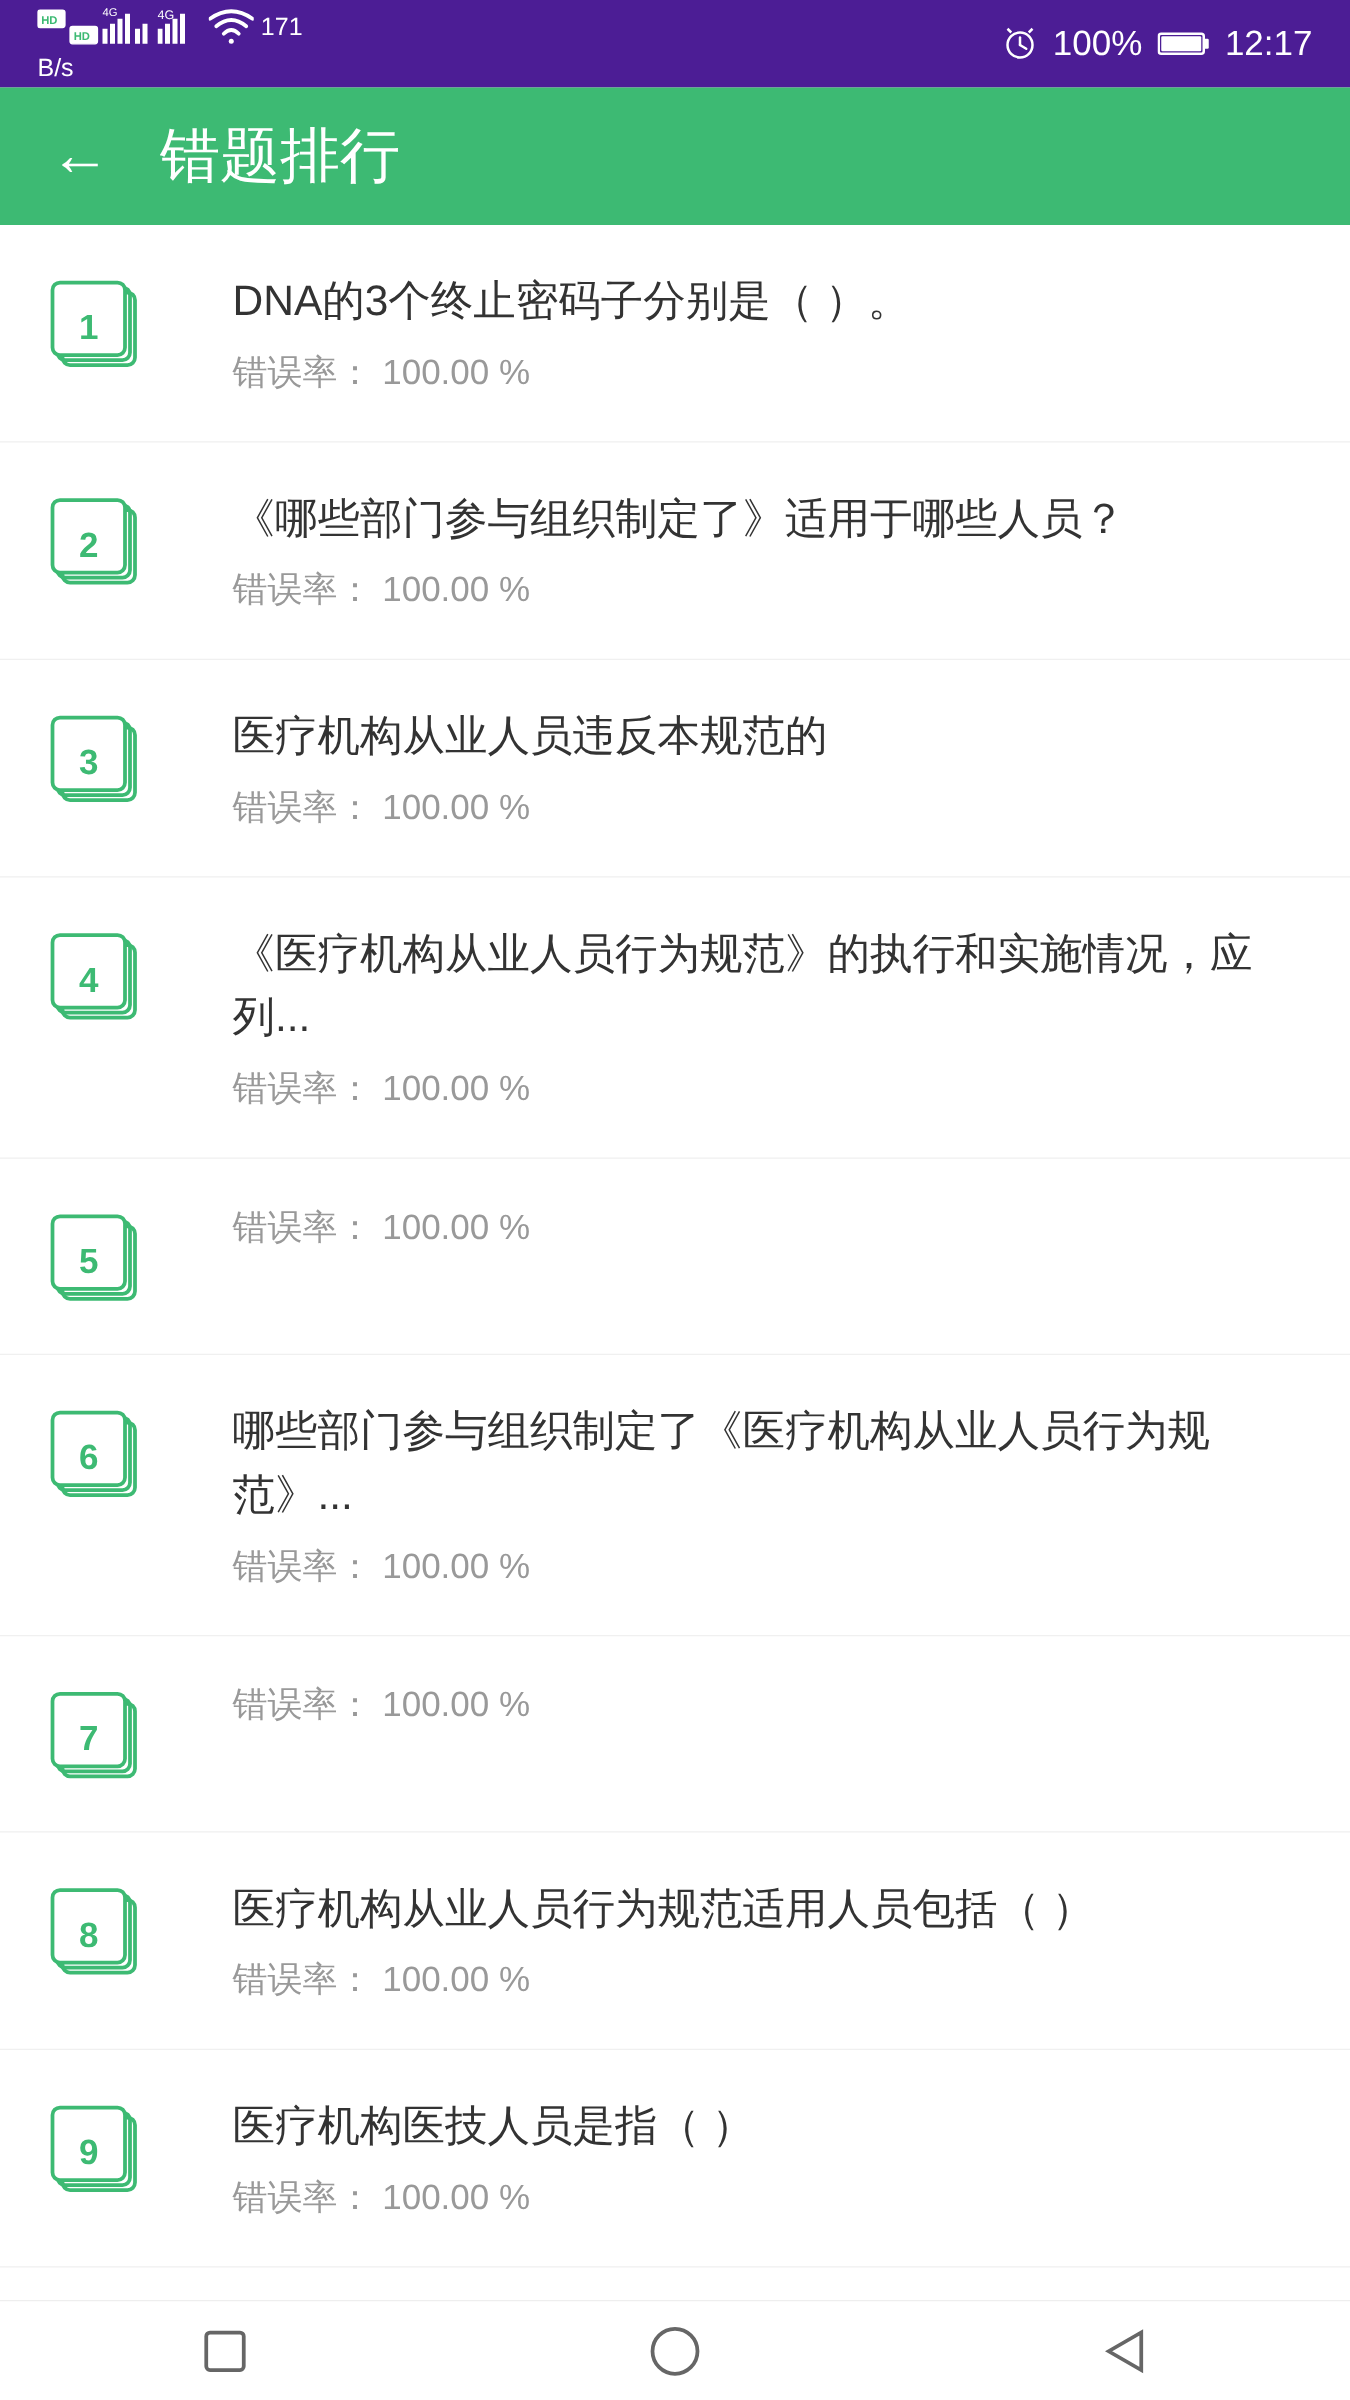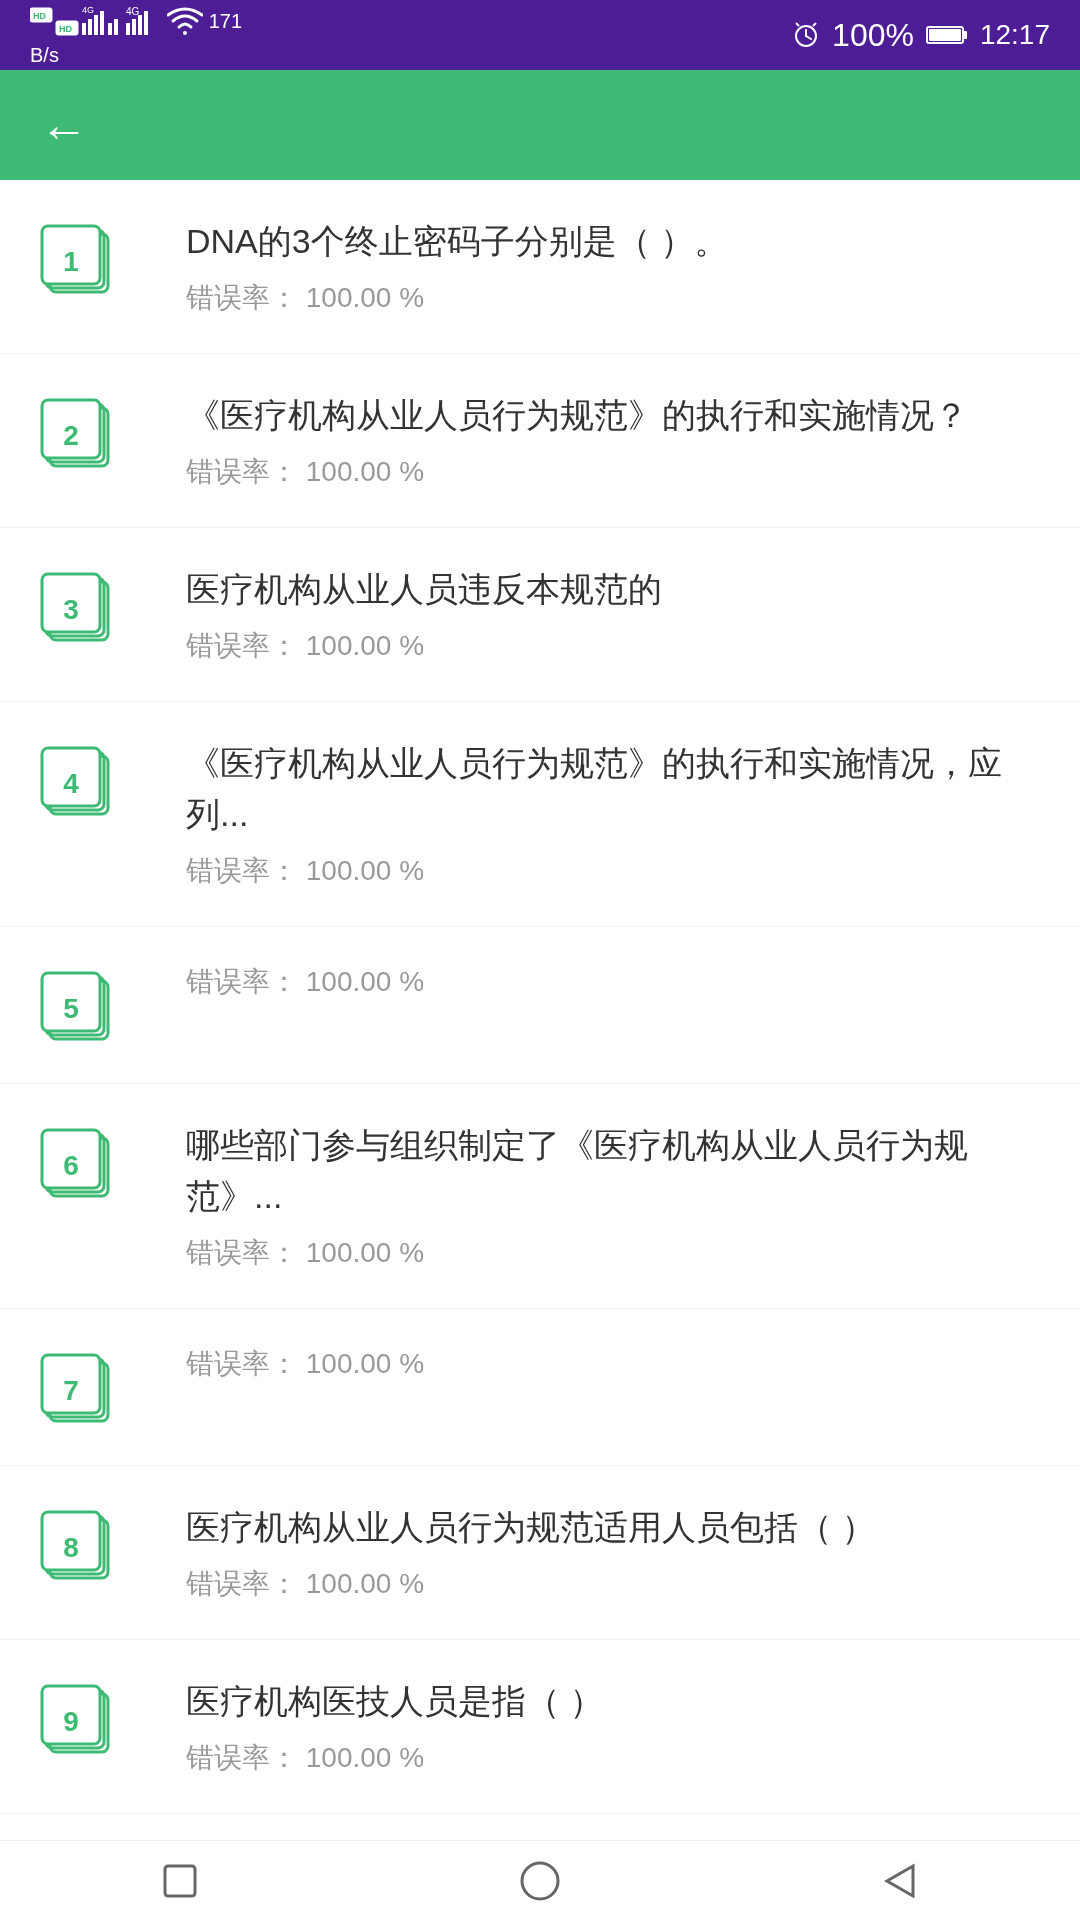--- a/index.html
+++ b/index.html
@@ -169,33 +169,34 @@
   </div>
   <div class="status-right">
 
     <svg width="28" height="28" viewBox="0 0 28 28" style="vertical-align:middle;">
       <circle cx="14" cy="15" r="10" stroke="white" stroke-width="2" fill="none"></circle>
       <line x1="14" y1="9" x2="14" y2="15" stroke="white" stroke-width="2" stroke-linecap="round"></line>
       <line x1="14" y1="15" x2="19" y2="18" stroke="white" stroke-width="2" stroke-linecap="round"></line>
       <line x1="7" y1="5" x2="4" y2="2" stroke="white" stroke-width="2"></line>
       <line x1="21" y1="5" x2="24" y2="2" stroke="white" stroke-width="2"></line>
     </svg>
-    <span style="font-size:32px;">100%</span>
+    <span style="font-size:28px;">100%</span>
 
     <svg width="42" height="24" viewBox="0 0 42 24" style="vertical-align:middle;">
       <rect x="1" y="4" width="36" height="16" rx="2" stroke="white" stroke-width="2" fill="none"></rect>
       <rect x="37" y="8" width="4" height="8" rx="1" fill="white"></rect>
       <rect x="3" y="6" width="32" height="12" rx="1" fill="white"></rect>
     </svg>
     <span style="font-size:28px; font-weight:500;">12:17</span>
   </div>
 </div>
 
 <div class="header">
   <span class="back-btn">←</span>
+  <span class="header-title">错题排行</span>
 </div>
 
 <div class="content">
   <div id="list-container">
       <div class="list-item">
     <div class="rank-icon">
       <svg width="80" height="80" viewBox="0 0 80 80" xmlns="http://www.w3.org/2000/svg">
 
     <rect x="10" y="14" width="58" height="58" rx="6" fill="none" stroke="#3dba73" stroke-width="3"></rect>
     <rect x="6" y="10" width="58" height="58" rx="6" fill="none" stroke="#3dba73" stroke-width="3"></rect>
@@ -217,21 +218,21 @@
       <svg width="80" height="80" viewBox="0 0 80 80" xmlns="http://www.w3.org/2000/svg">
 
     <rect x="10" y="14" width="58" height="58" rx="6" fill="none" stroke="#3dba73" stroke-width="3"></rect>
     <rect x="6" y="10" width="58" height="58" rx="6" fill="none" stroke="#3dba73" stroke-width="3"></rect>
     <rect x="2" y="6" width="58" height="58" rx="6" fill="white" stroke="#3dba73" stroke-width="3"></rect>
 
     <text x="31" y="44" font-size="28" font-weight="bold" fill="#3dba73" text-anchor="middle" dominant-baseline="middle" font-family="sans-serif">2</text>
   </svg>
     </div>
     <div class="item-content">
-      <div class="item-question">《医疗机构从业人员行为规范》的执行和实施情况？</div>
+      <div class="item-question">《哪些部门参与组织制定了》适用于哪些人员？</div>
       <div class="item-error-rate">
         <span>错误率：</span>
         <span>100.00 %</span>
       </div>
     </div>
   </div>
       <div class="list-item">
     <div class="rank-icon">
       <svg width="80" height="80" viewBox="0 0 80 80" xmlns="http://www.w3.org/2000/svg">
 

